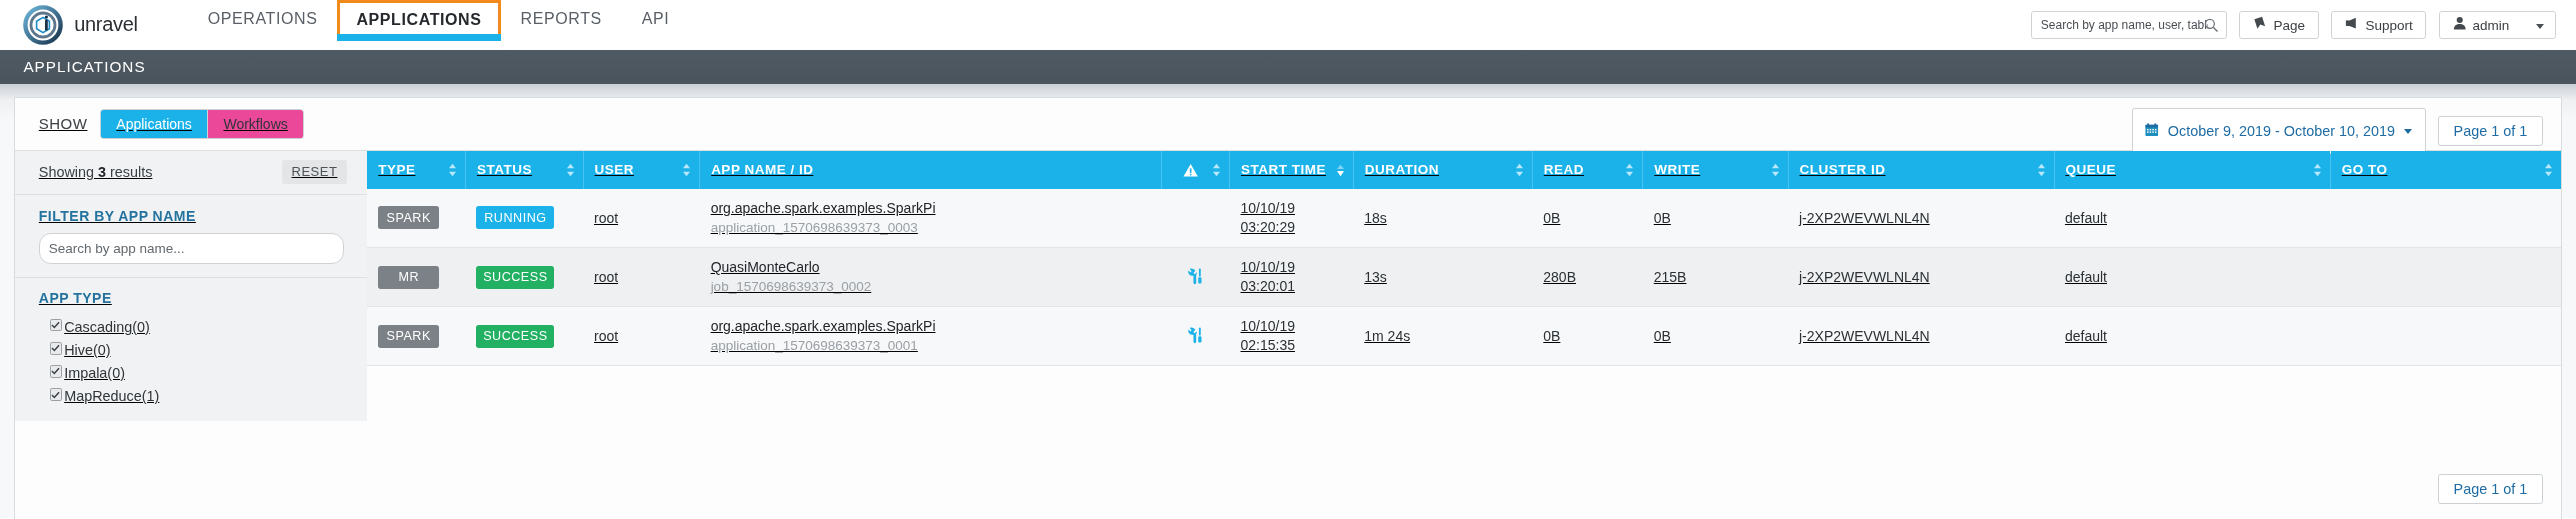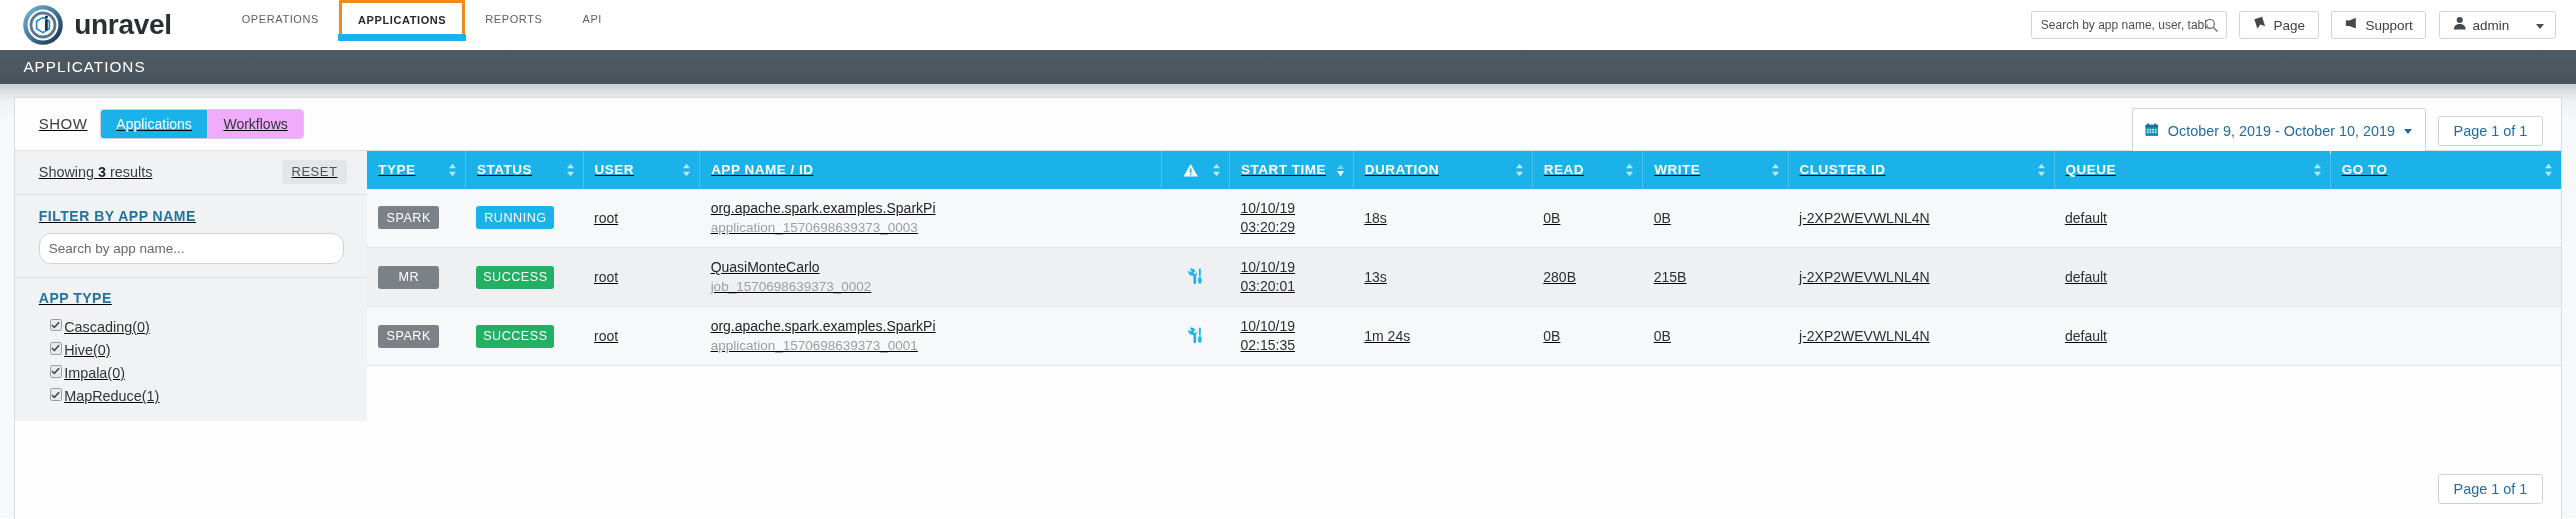--- a/index.html
+++ b/index.html
@@ -20,34 +20,34 @@
     position: relative;
     border-bottom: 0.9px solid #ffffff;
   }
   .logo-wrap {
     display: flex; align-items: center;
     margin-left: 23.4px;
     gap: 10.8px;
   }
   .logo-mark { width: 40px; height: 40px; display: block; }
   .logo-text {
-    font-size: 28px;
+    font-size: 20px;
     color: #2b2f33;
     letter-spacing: -0.3px;
-    font-weight: 700;
+    font-weight: 400;
   }
   .mainmenu {
     display: flex; align-items: stretch;
     margin-left: 50px;
     height: 50px;
   }
   .mainmenu .mi {
     display: flex; align-items: center;
     padding: 0 20px;
-    font-size: 11px;
+    font-size: 16px;
     letter-spacing: 0.6px;
     color: #595f66;
     height: 38px;
     cursor: pointer;
     position: relative;
   }
   .mainmenu .mi.active {
     color: #26292d;
     font-weight: bold;
     border: 3.6px solid #f28a1b;
@@ -154,21 +154,21 @@
     border: 0.9px solid #ccd1d5;
     border-radius: 3.6px;
     overflow: hidden;
     height: 30px;
   }
   .seg {
     display: flex; align-items: center;
     padding: 0 15.3px;
     font-size: 14px;
     cursor: pointer;
-    background: #f0abfc;
+    background: #ec4899;
     color: #2f3438;
   }
   .seg.on { background: #1ab2e8; color: #fff; }
   .seg + .seg { border-left: 0.9px solid #ccd1d5; }
 
   .showright {
     position: absolute; right: 18px; top: 10.8px;
     display: flex; gap: 12.6px; align-items: center;
   }
   .datebtn {

